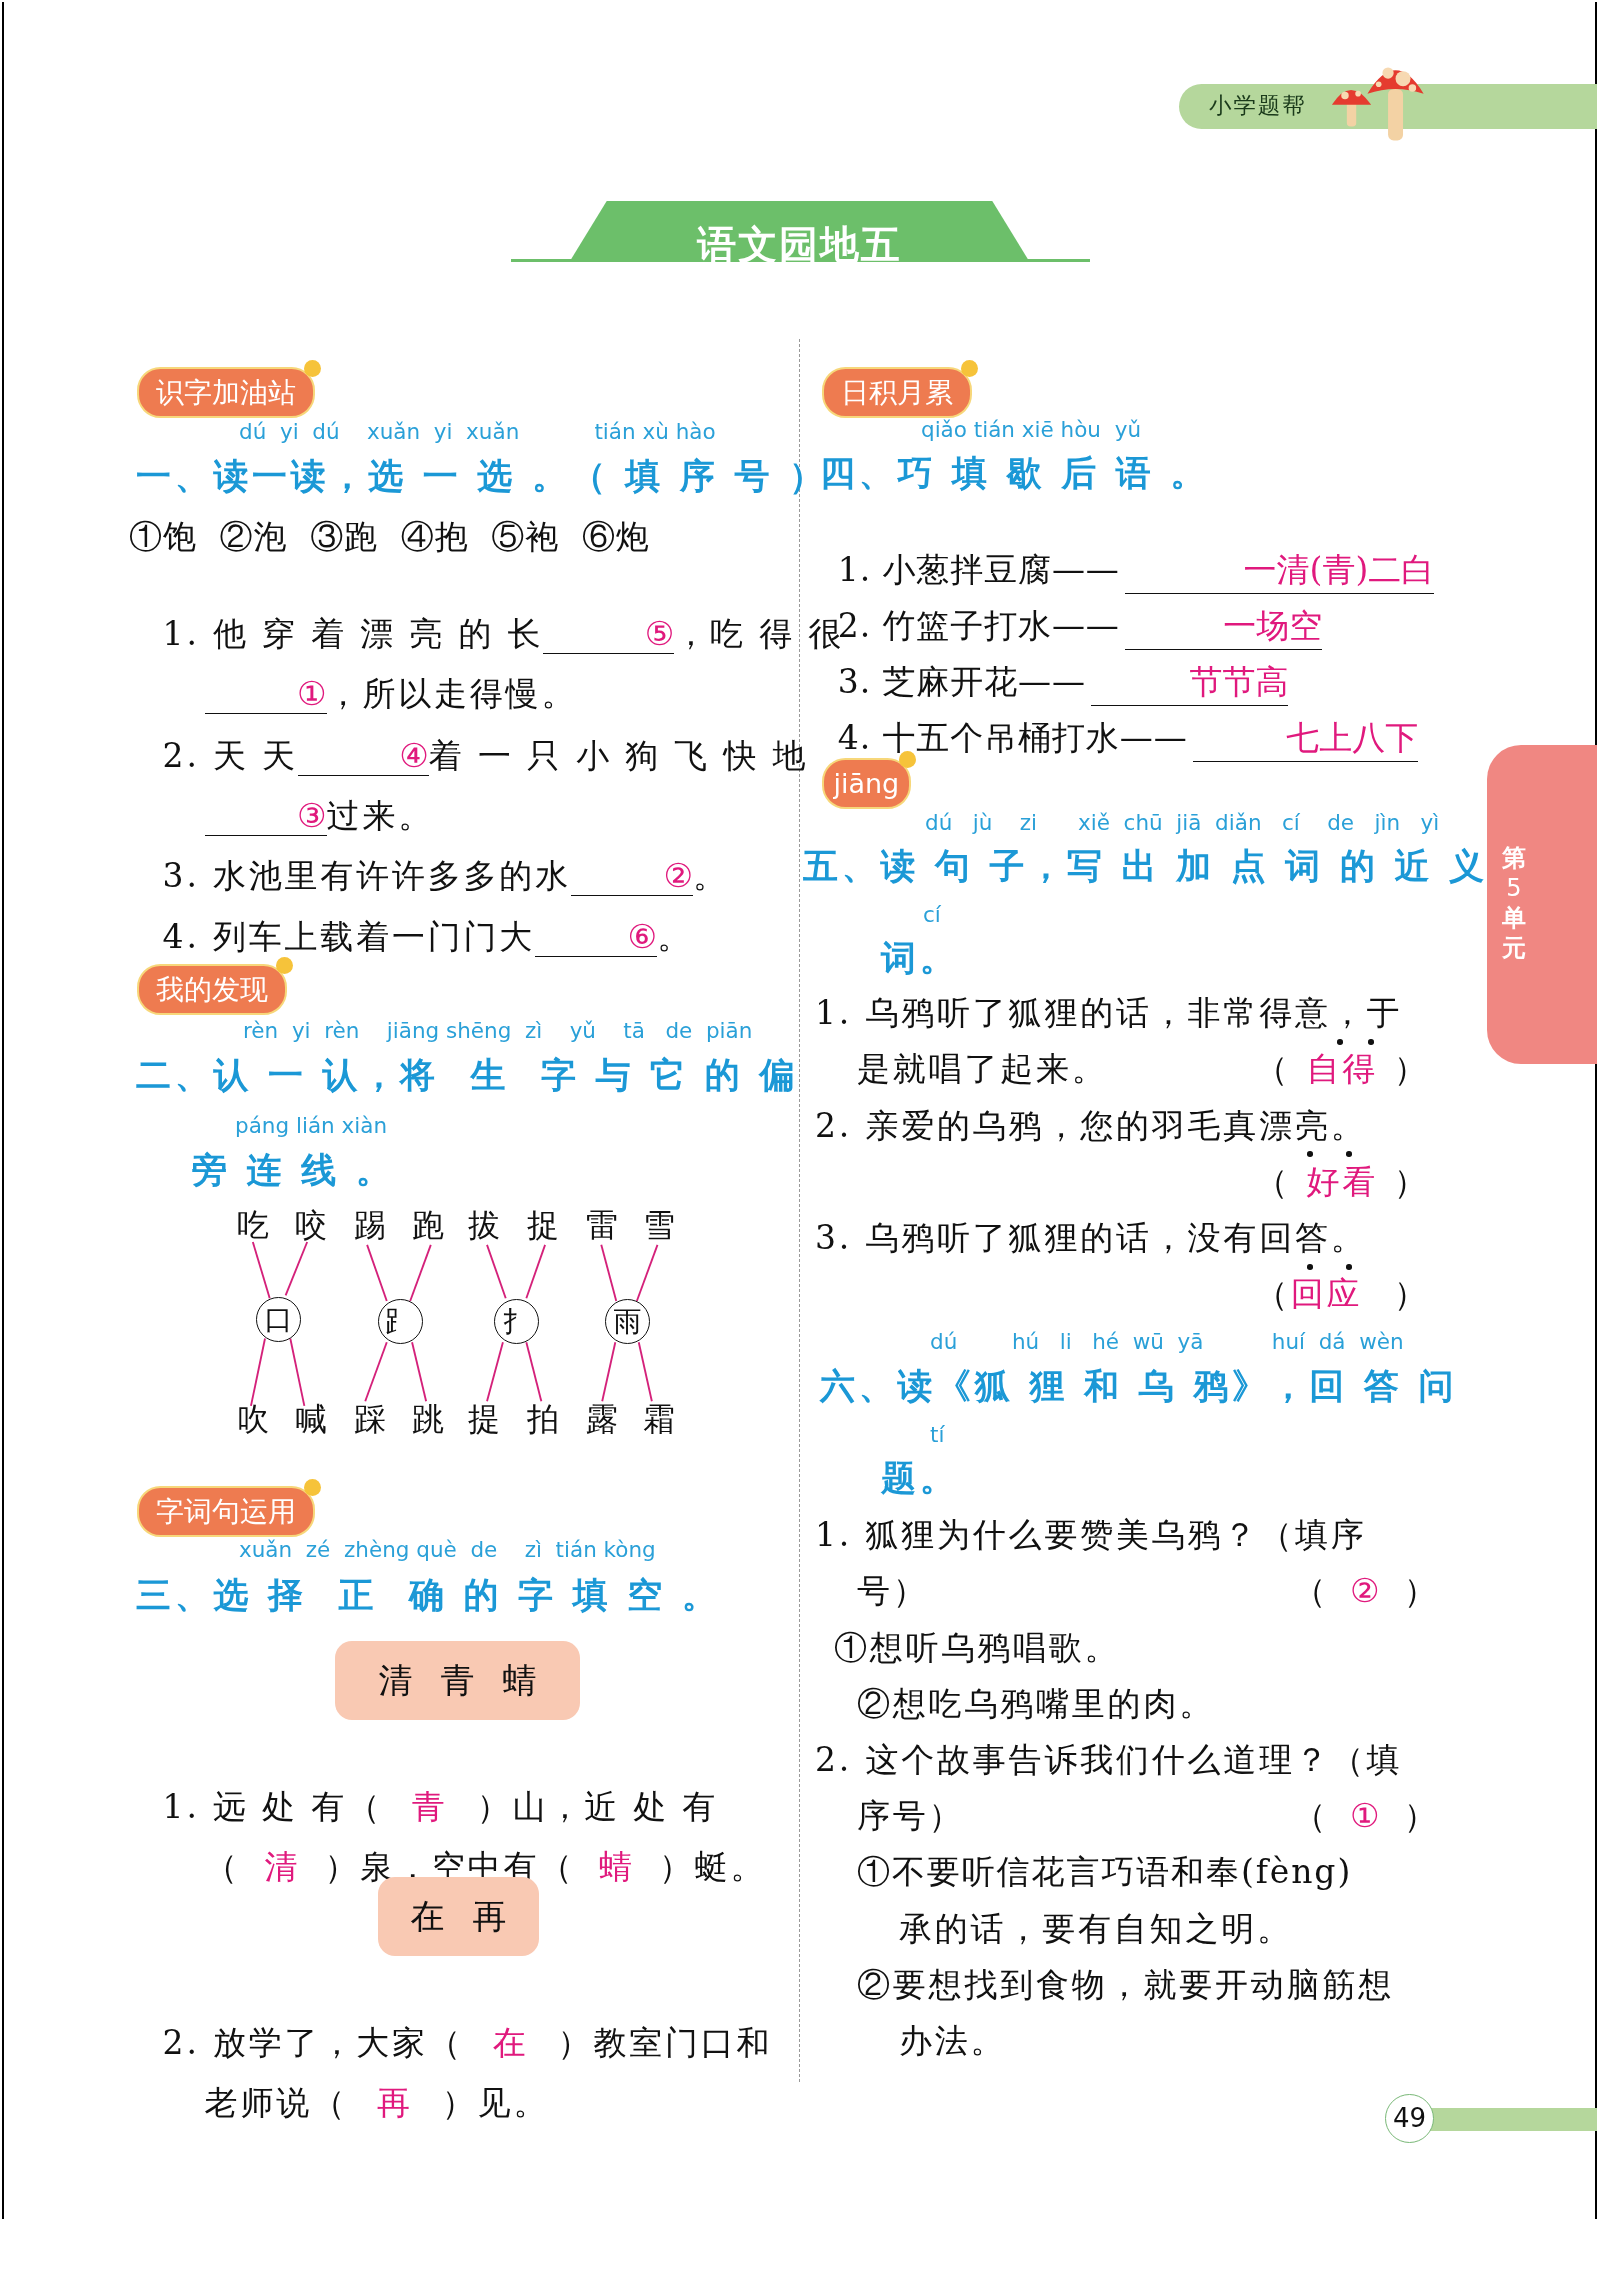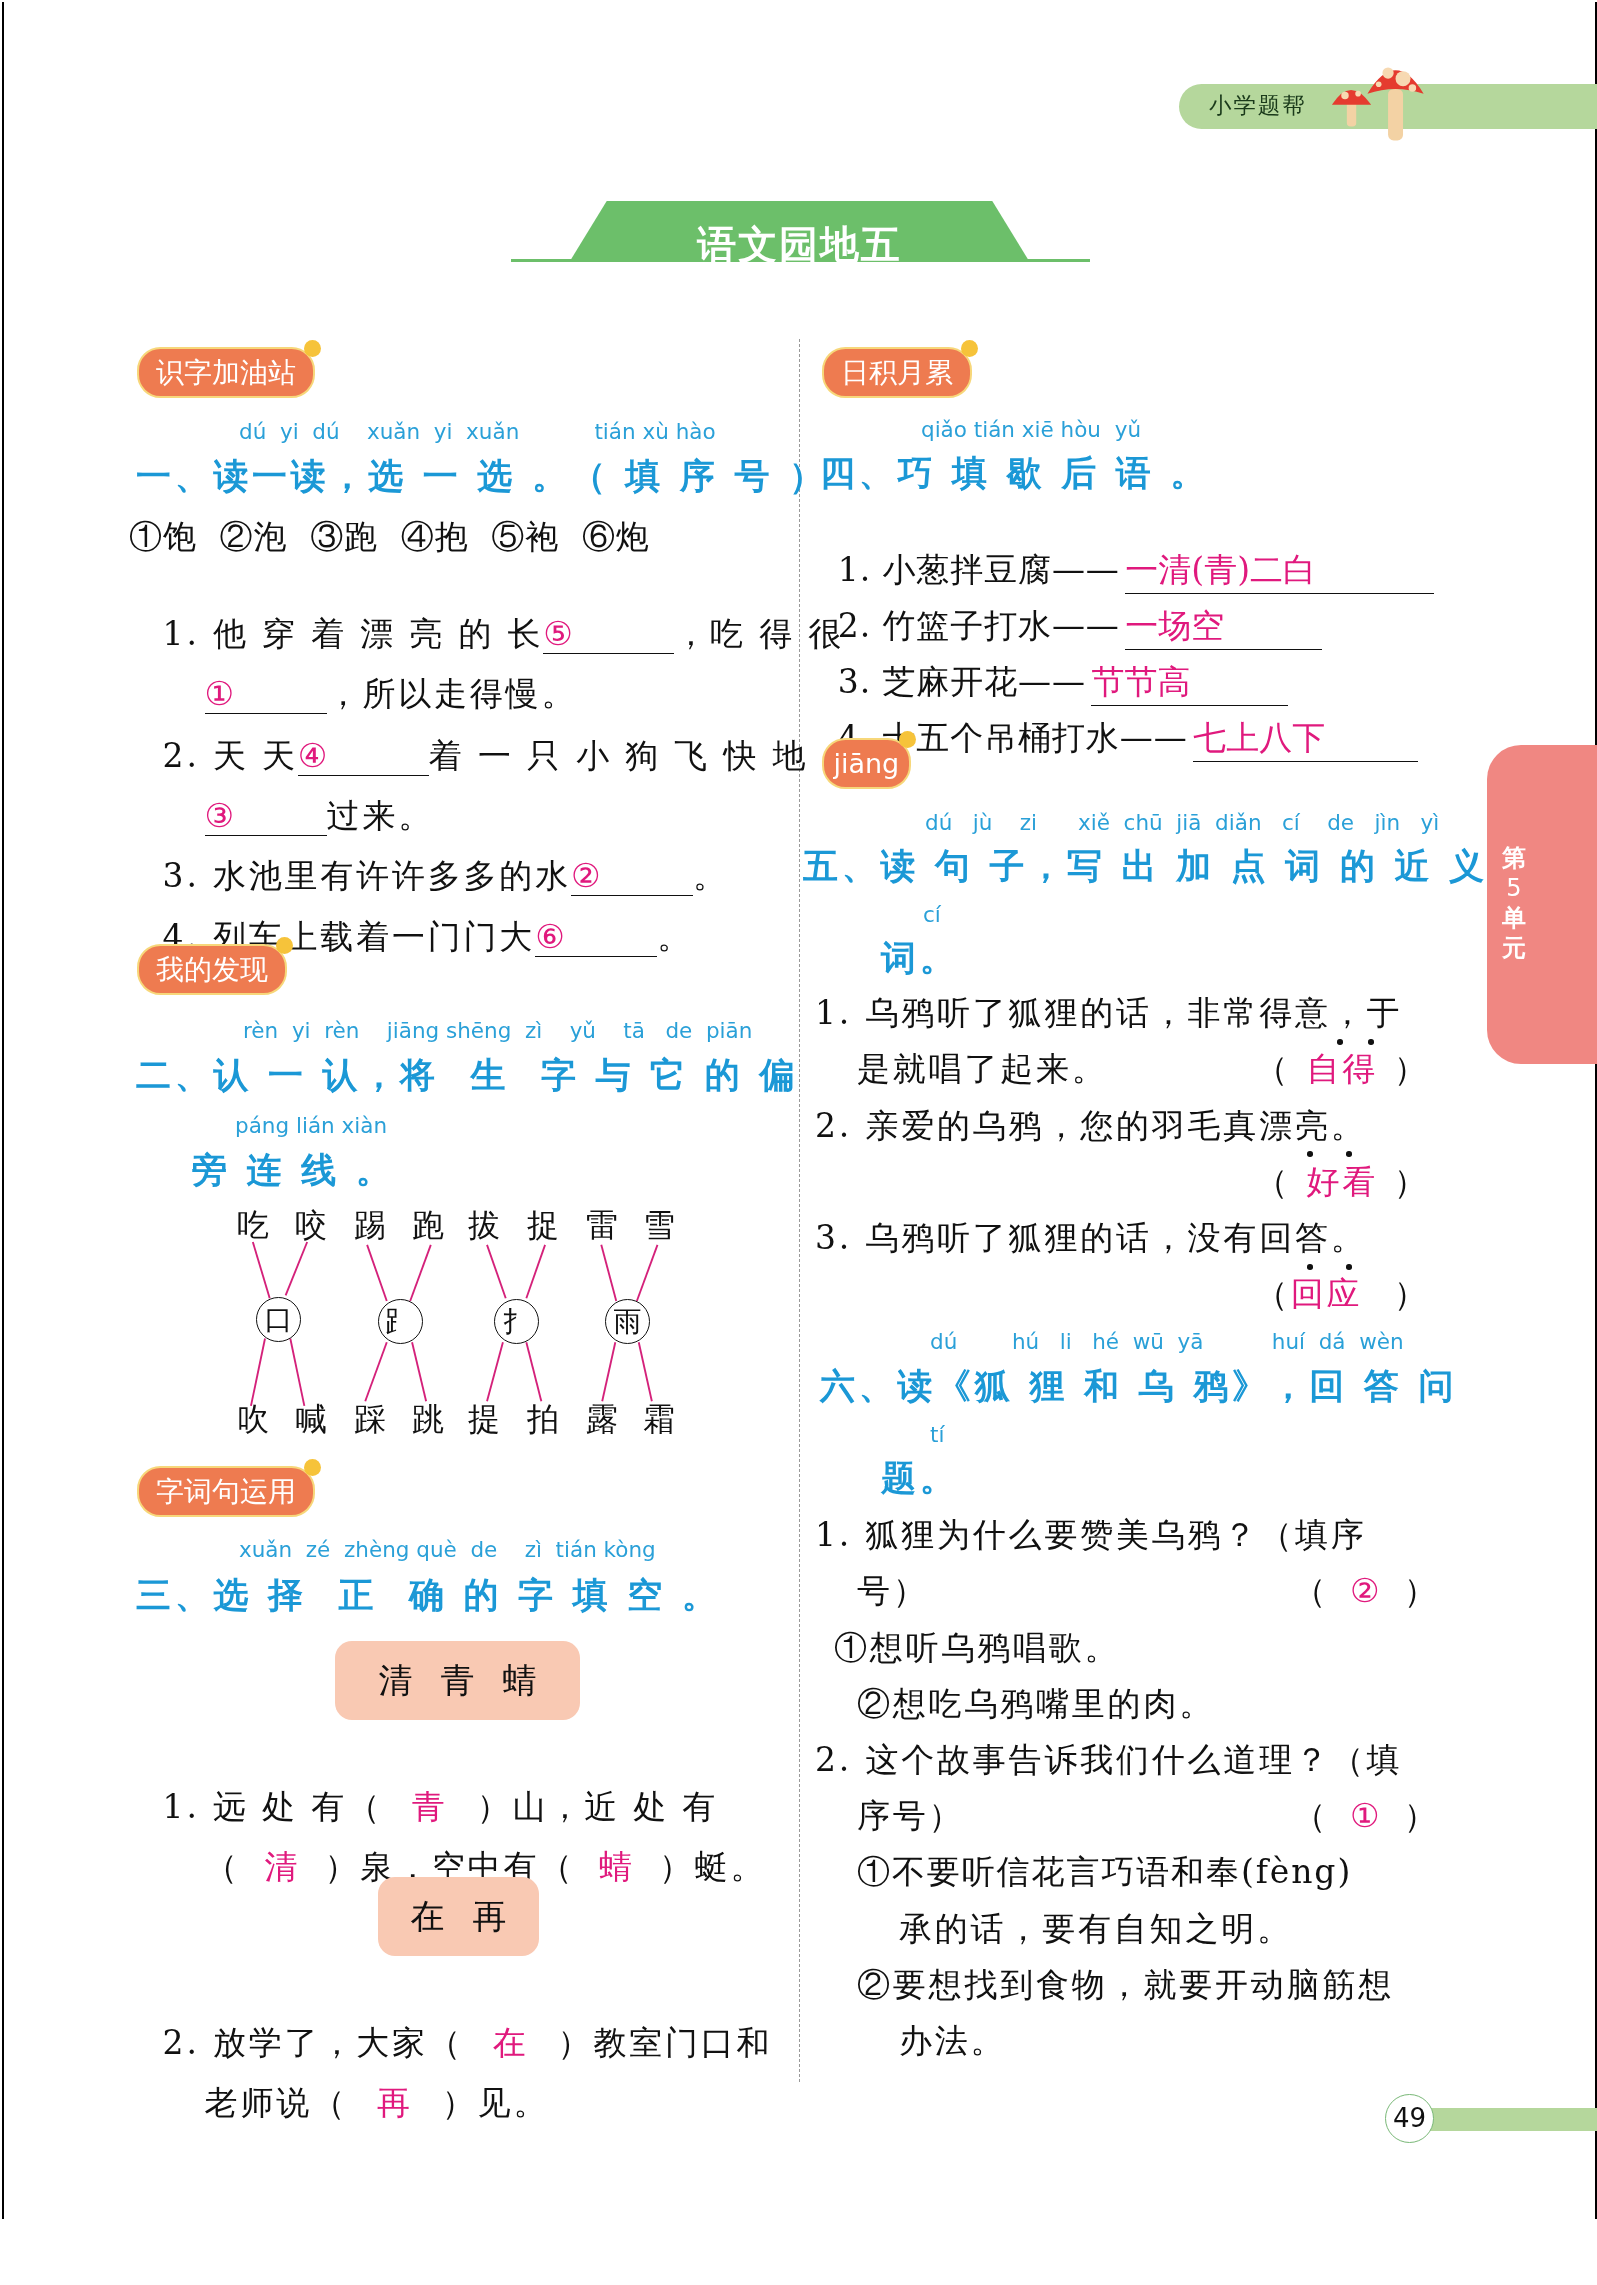--- a/index.html
+++ b/index.html
@@ -17,28 +17,28 @@
   
   .title-line { left:511px; top:259px; width:579px; height:2.8px; background:#6cbf6a; }
   .title-trap { left:570px; top:201px; width:459px; height:60px; background:#6cbf6a;
                 clip-path:polygon(8% 0,92% 0,100% 100%,0 100%); border-radius:13px 13px 0 0; }
   .title-text { left:570px; top:206px; width:459px; text-align:center; color:#fff;
                 font-family:"DejaVu Sans", sans-serif; font-weight:bold; font-size:39px; letter-spacing:1.9px;margin-top:12px; }
 
   
   .pill { position:absolute; height:47px; background:#ee7b50; border-radius:23.4px;
           border:2.8px solid #f7d77a; color:#fff; font-family:"DejaVu Sans", sans-serif;
-          font-size:28px; line-height:47px; padding:0 17px; box-sizing:content-box; white-space:nowrap; }
+          font-size:28px; line-height:47px; padding:0 17px; box-sizing:content-box; white-space:nowrap;margin-top:20px; }
   .pill .star { position:absolute; right:-7.5px; top:-9.4px; width:17px; height:17px; background:#f6c33a; border-radius:50%; }
 
   .pinyin { position:absolute; color:#2aa0d8; font-family:"DejaVu Sans", sans-serif; font-size:21.5px; white-space:pre;margin-left:35px; }
   .qhead { position:absolute; color:#1b98d6; font-family:"DejaVu Sans", sans-serif; font-weight:bold; font-size:35px; white-space:pre; letter-spacing:3.7px; }
   .line { position:absolute; font-size:33px; white-space:pre; letter-spacing:2.8px; }
   .ans { color:#e0197d; }
-  .blank { display:inline-block; border-bottom:1.9px solid #111; text-align:left; letter-spacing:0; }
+  .blank { display:inline-block; border-bottom:1.9px solid #111; text-align:right; letter-spacing:0; }
   .circ-ans { color:#e0197d; }
 
   .divider { left:799px; top:339px; width:0; height:1743px; border-left:1.9px dashed #999; }
 
   
   .rad-circle { position:absolute; width:43px; height:43px; border:1.9px solid #111; border-radius:50%;
                 text-align:center; line-height:43px; font-size:28px; background:#fff; }
   .char-top, .char-bot { position:absolute; font-size:32px; }
 
   .word-box { position:absolute; background:#f9c9b3; border-radius:17px; text-align:center; font-size:34px; letter-spacing:28px; }

